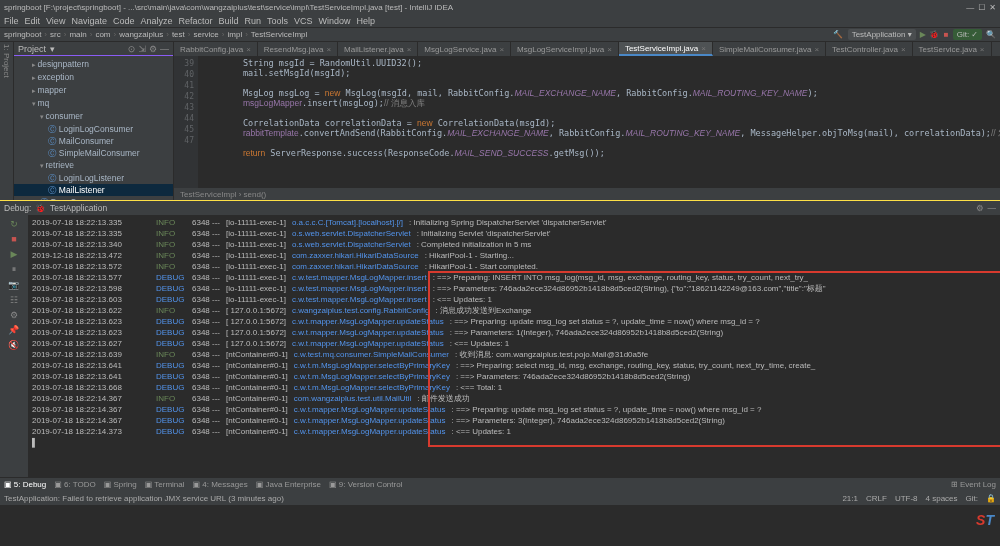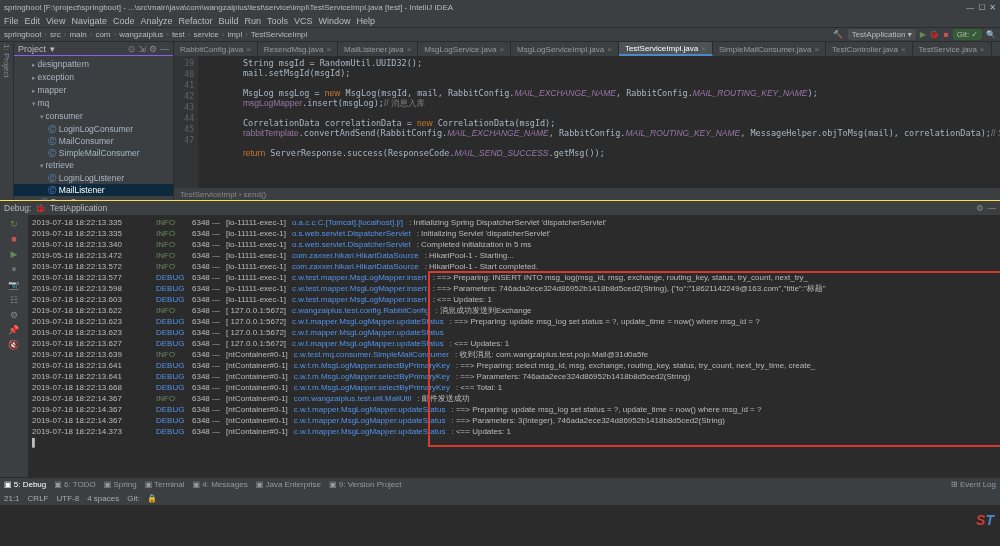--- a/index.html
+++ b/index.html
@@ -265,21 +265,21 @@
         </div>
         <div class="log-line">
           <span class="ts">2019-07-18 18:22:13.340</span>
           <span class="lvl-info">INFO</span>
           <span class="pid">6348 --- </span>
           <span class="thread">[io-11111-exec-1]</span> 
           <span class="logger">o.s.web.servlet.DispatcherServlet</span> 
           <span class="msg">: Completed initialization in 5 ms</span>
         </div>
         <div class="log-line">
-          <span class="ts">2019-05-18 18:22:13.472</span>
+          <span class="ts">2019-12-18 18:22:13.472</span>
           <span class="lvl-info">INFO</span>
           <span class="pid">6348 --- </span>
           <span class="thread">[io-11111-exec-1]</span> 
           <span class="logger">com.zaxxer.hikari.HikariDataSource</span> 
           <span class="msg">: HikariPool-1 - Starting...</span>
         </div>
         <div class="log-line">
           <span class="ts">2019-07-18 18:22:13.572</span>
           <span class="lvl-info">INFO</span>
           <span class="pid">6348 --- </span>
@@ -326,20 +326,21 @@
           <span class="thread">[ 127.0.0.1:5672]</span> 
           <span class="logger">c.w.t.mapper.MsgLogMapper.updateStatus</span> 
           <span class="msg">: ==&gt;  Preparing: update msg_log set status = ?, update_time = now() where msg_id = ?</span>
         </div>
         <div class="log-line">
           <span class="ts">2019-07-18 18:22:13.623</span>
           <span class="lvl-debug">DEBUG</span>
           <span class="pid">6348 --- </span>
           <span class="thread">[ 127.0.0.1:5672]</span> 
           <span class="logger">c.w.t.mapper.MsgLogMapper.updateStatus</span> 
+          <span class="msg">: ==&gt; Parameters: 1(Integer), 746ada2ece324d86952b1418b8d5ced2(String)</span>
         </div>
         <div class="log-line">
           <span class="ts">2019-07-18 18:22:13.627</span>
           <span class="lvl-debug">DEBUG</span>
           <span class="pid">6348 --- </span>
           <span class="thread">[ 127.0.0.1:5672]</span> 
           <span class="logger">c.w.t.mapper.MsgLogMapper.updateStatus</span> 
           <span class="msg">: &lt;==    Updates: 1</span>
         </div>
         <div class="log-line">
@@ -411,26 +412,27 @@
   </div>
 </div>
 
 <div class="bottom-tabs" id="bottom-tabs">
 <div class="btab active">▣ 5: Debug</div>
     <div class="btab">▣ 6: TODO</div>
     <div class="btab">▣ Spring</div>
     <div class="btab">▣ Terminal</div>
     <div class="btab">▣ 4: Messages</div>
     <div class="btab">▣ Java Enterprise</div>
-    <div class="btab">▣ 9: Version Project</div>
+    <div class="btab">▣ 9: Version Control</div>
     <div style="flex: 1 1 0%;"></div>
     <div class="btab">⊞ Event Log</div>
   </div>
 
 <div class="statusbar">
+  <span>TestApplication: Failed to retrieve application JMX service URL (3 minutes ago)</span>
   <span class="right">
     <span>21:1</span>
     <span>CRLF</span>
     <span>UTF-8</span>
     <span>4 spaces</span>
     <span>Git: </span>
     <span>🔒</span>
   </span>
 </div>
 

